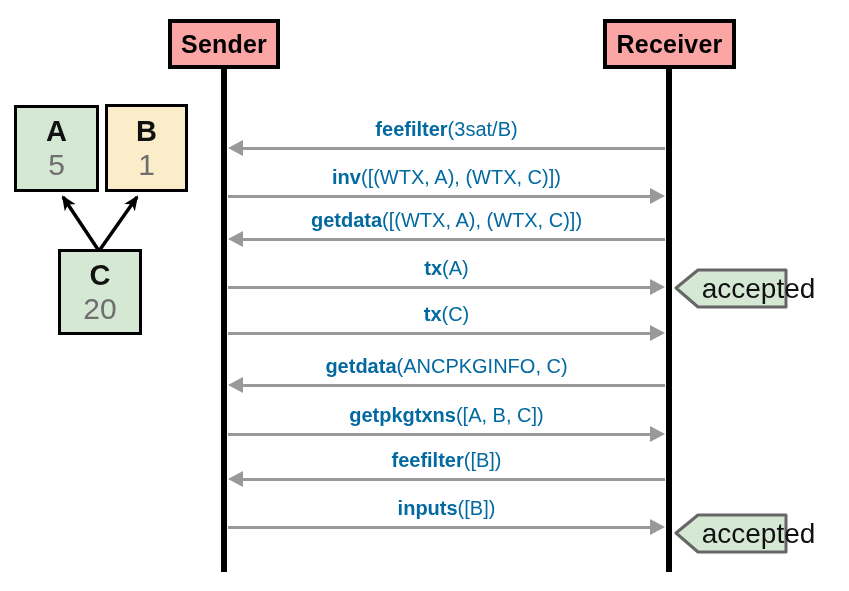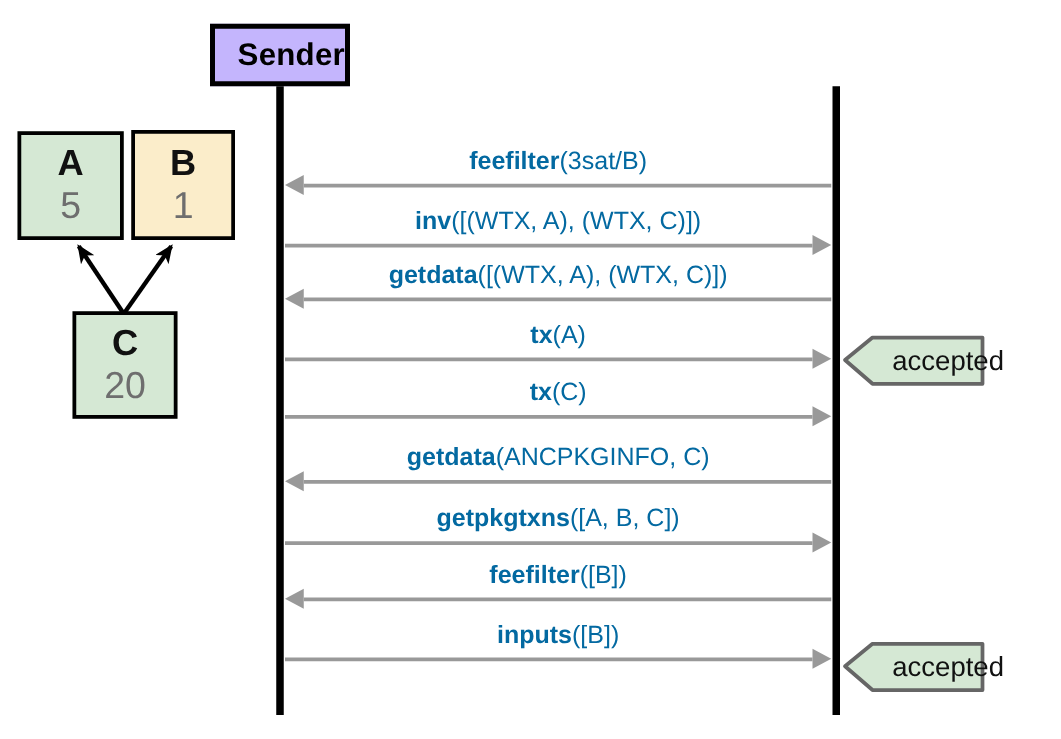--- a/index.html
+++ b/index.html
@@ -4,22 +4,22 @@
 <style>
   * { margin:0; padding:0; box-sizing:border-box; }
   body { background:#fff; }
   .canvas {
     position:relative; width:849px; height:591px; background:#ffffff;
     font-family:"Liberation Sans", sans-serif; overflow:hidden; color:#000;
   }
 
   
   .actor-box {
-    position:absolute; top:19px; height:50px; background:#c4b5fd;
-    border:4px solid #000; display:flex; align-items:center; justify-content:flex-end;
+    position:absolute; top:19px; height:50px; background:#fca5a5;
+    border:4px solid #000; display:flex; align-items:center; justify-content:center;
     font-weight:bold; font-size:25px; letter-spacing:0.2px;
   }
   .actor-sender   { left:168px; width:112px; }
   .actor-receiver { left:603px; width:133px; }
   .lifeline { position:absolute; top:69px; width:6px; height:503px; background:#000; }
   .lifeline-sender   { left:221px; }
   .lifeline-receiver { left:666px; }
 
   
   .node {
@@ -50,33 +50,36 @@
 
   
   .badge { position:absolute; }
   .badge svg { position:absolute; left:0; top:0; overflow:visible; }
   .badge polygon { stroke:var(--badge_border); stroke-width:3; stroke-linejoin:round; }
   .badge.success polygon { fill:var(--green); }
   .badge.error   polygon { fill:var(--pink); }
   .badge .badge-label {
     position:absolute; left:24px; right:2px; top:0; bottom:0;
     display:flex; align-items:center; justify-content:center;
-    font-size:22px; color:#111; white-space:nowrap;margin-left:32px;
+    font-size:28px; color:#111; white-space:nowrap;margin-left:32px;
   }
   .badge-accepted-1 { left:673px; top:267px; width:117px; height:43px; }
   .badge-missing    { left:675px; top:314px; width:171px; height:47px; }
   .badge-accepted-2 { left:673px; top:512px; width:117px; height:43px; }
 </style>
 </head>
 <body>
 
 <div class="canvas">
 
   <div class="actor-box actor-sender">
     <span>Sender</span>
+  </div>
+  <div class="actor-box actor-receiver">
+    <span>Receiver</span>
   </div>
   <div class="lifeline lifeline-sender"></div>
   <div class="lifeline lifeline-receiver"></div>
 
   <div class="node node-a">
     <div class="label">A</div>
     <div class="value">5</div>
   </div>
   <div class="node node-b">
     <div class="label">B</div>

